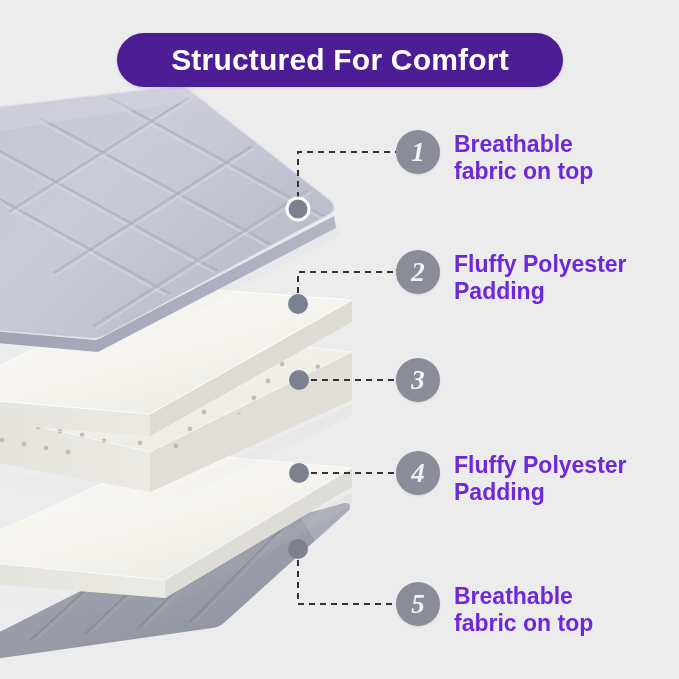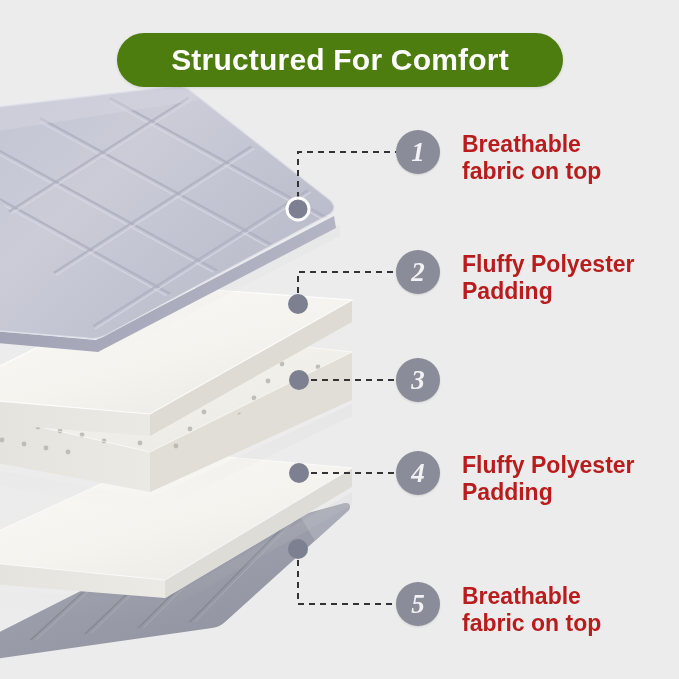--- a/index.html
+++ b/index.html
@@ -11,21 +11,21 @@
     position:relative;
   }
   #stage{position:absolute;left:0;top:0;width:679px;height:679px;overflow:hidden;}
 
   
   .title-pill{
     position:absolute;
     left:117px;top:33px;
     width:446px;height:54px;
     border-radius:27px;
-    background:#4d7c0f;
+    background:#4c1d95;
     display:flex;align-items:center;justify-content:center;
     box-shadow:0 1px 3px rgba(0,0,0,0.10);
   }
   .title-text{
     color:#ffffff;
     font-size:30px;
     font-weight:bold;
     letter-spacing:0.2px;
     white-space:nowrap;
     font-family:"Liberation Sans", sans-serif;
@@ -42,22 +42,22 @@
   }
   .num-circle span{
     color:#f2f2f5;
     font-size:27px;
     font-weight:bold;
     font-style:italic;
     line-height:1;
     font-family:"Liberation Serif", serif;
   }
   .callout-label{
-    margin-left:22px;
-    color:#b91c1c;
+    margin-left:14px;
+    color:#6d28d9;
     font-size:23px;
     font-weight:bold;
     line-height:1.18;
     white-space:pre-line;
     padding-top:1px;
     font-family:"Liberation Sans", sans-serif;
   }
 
   
   #connectors{position:absolute;left:0;top:0;width:679px;height:679px;}

